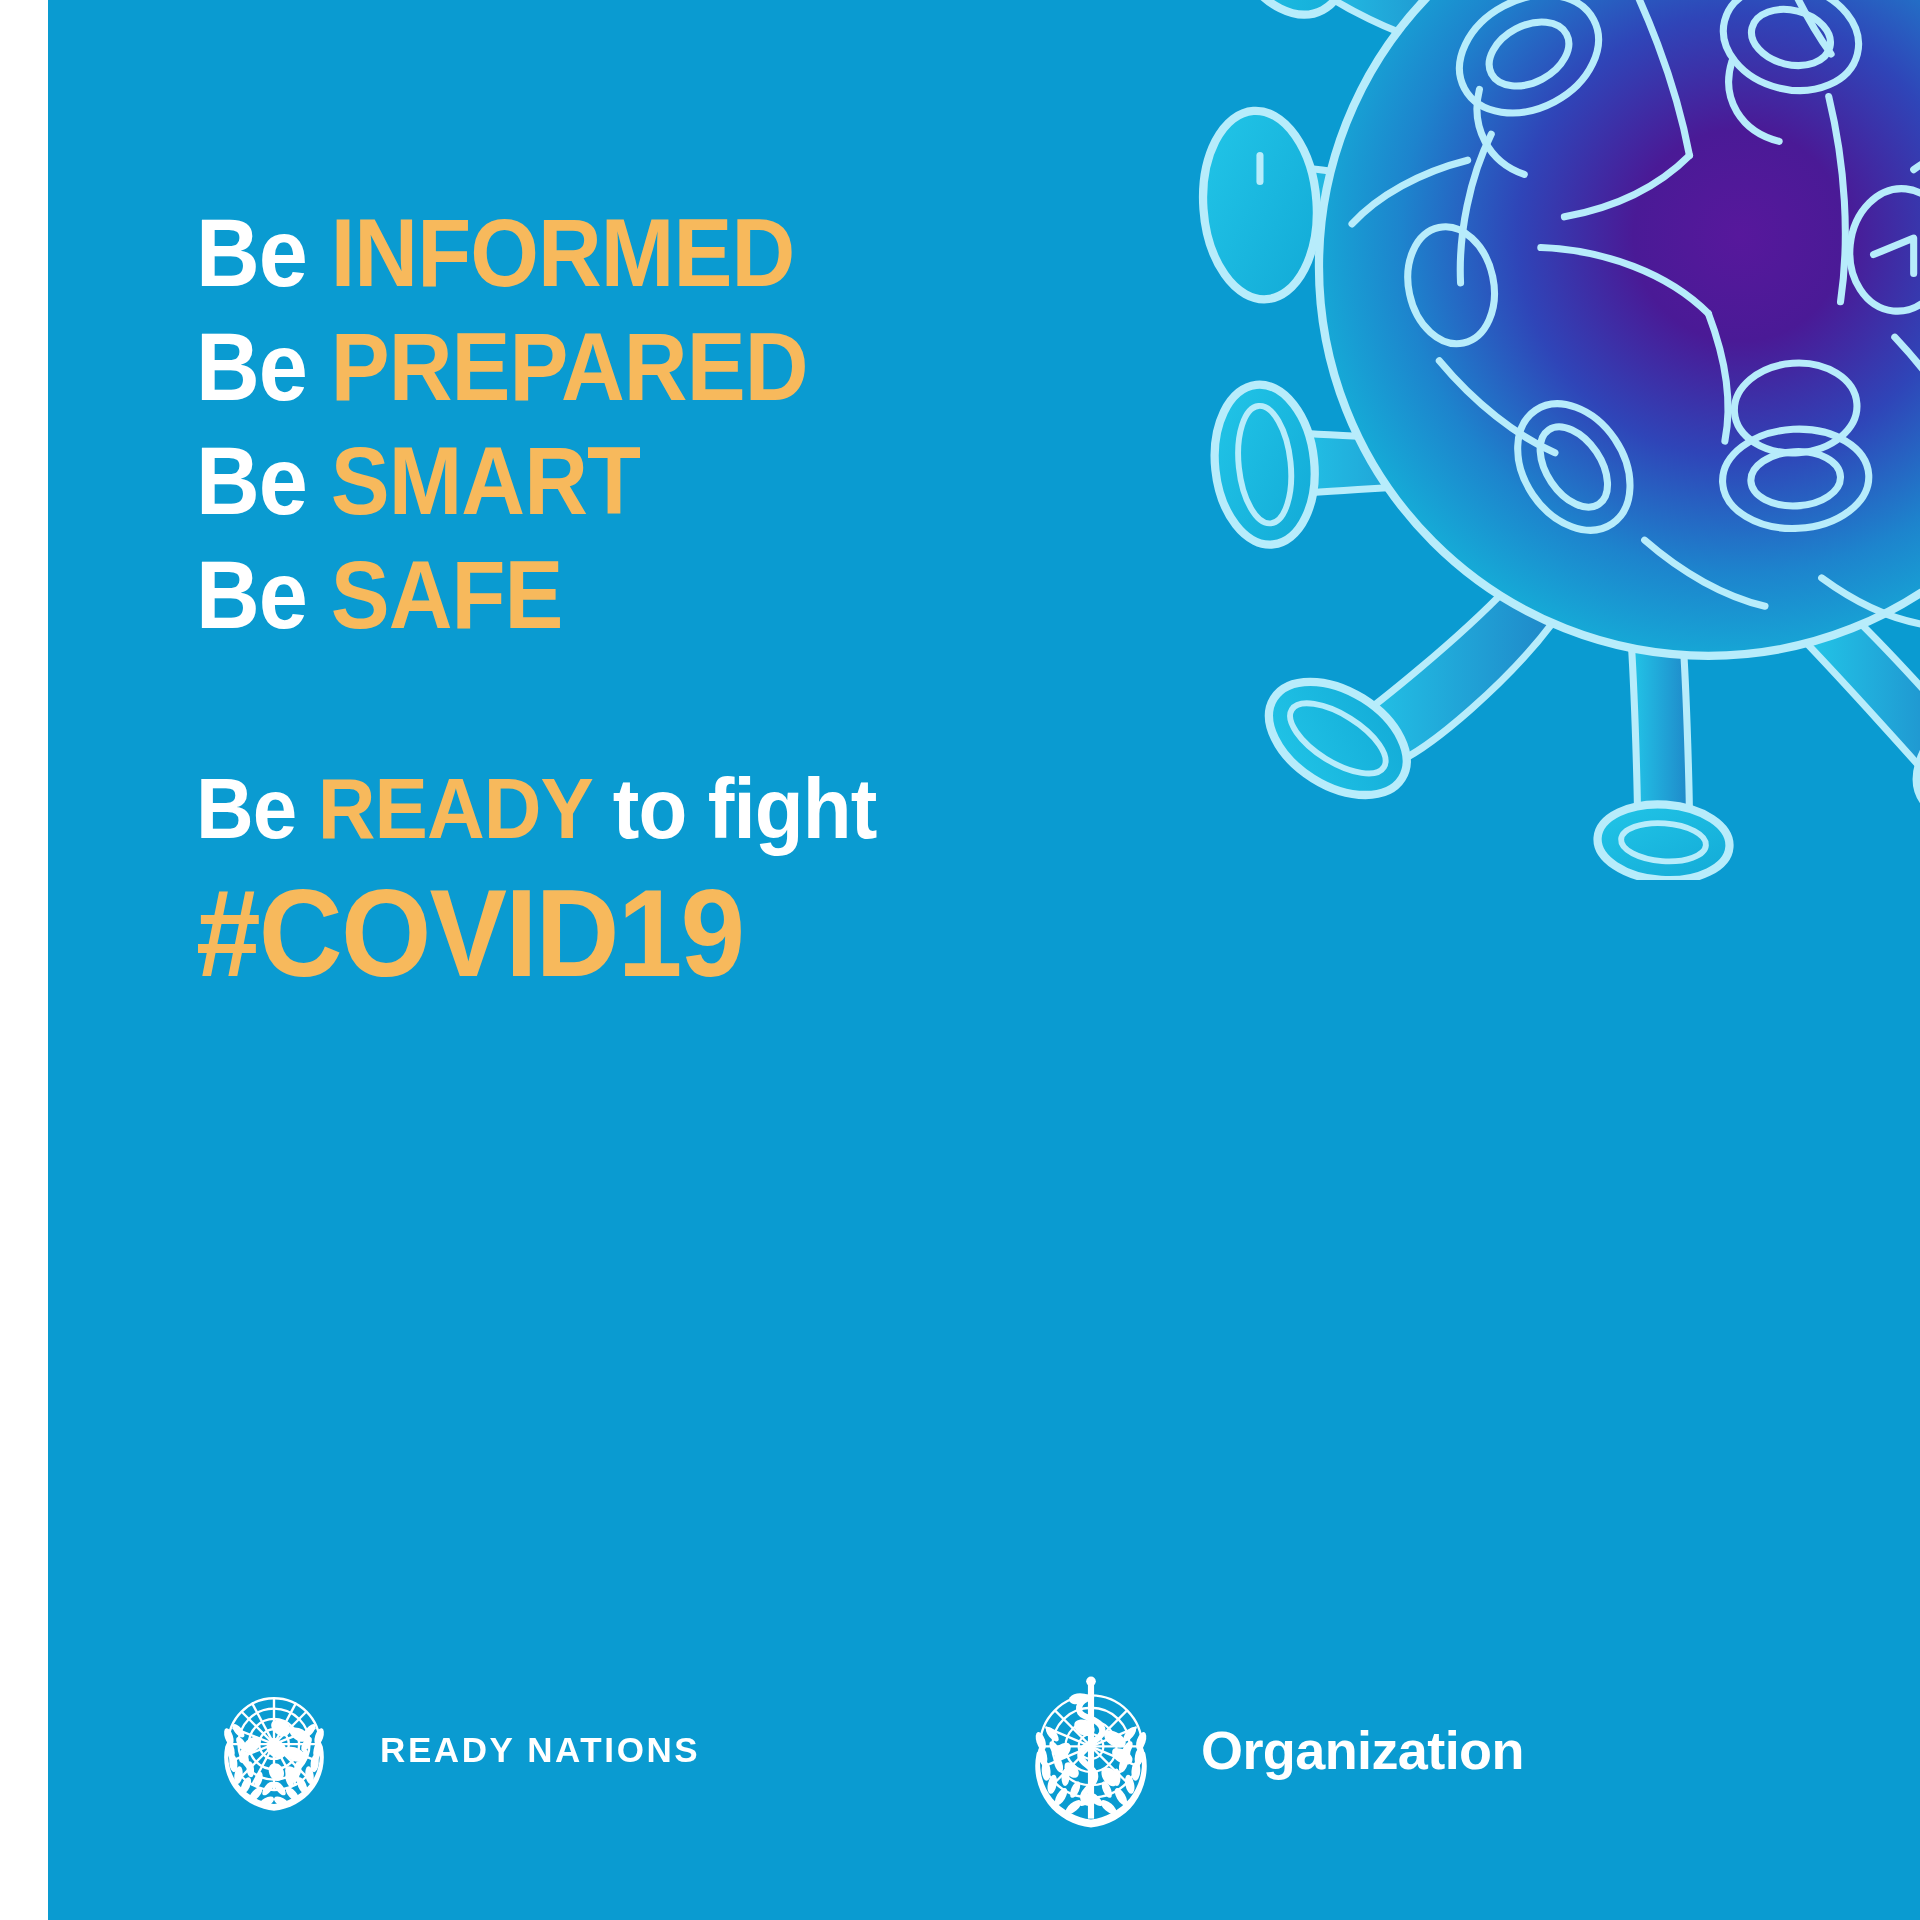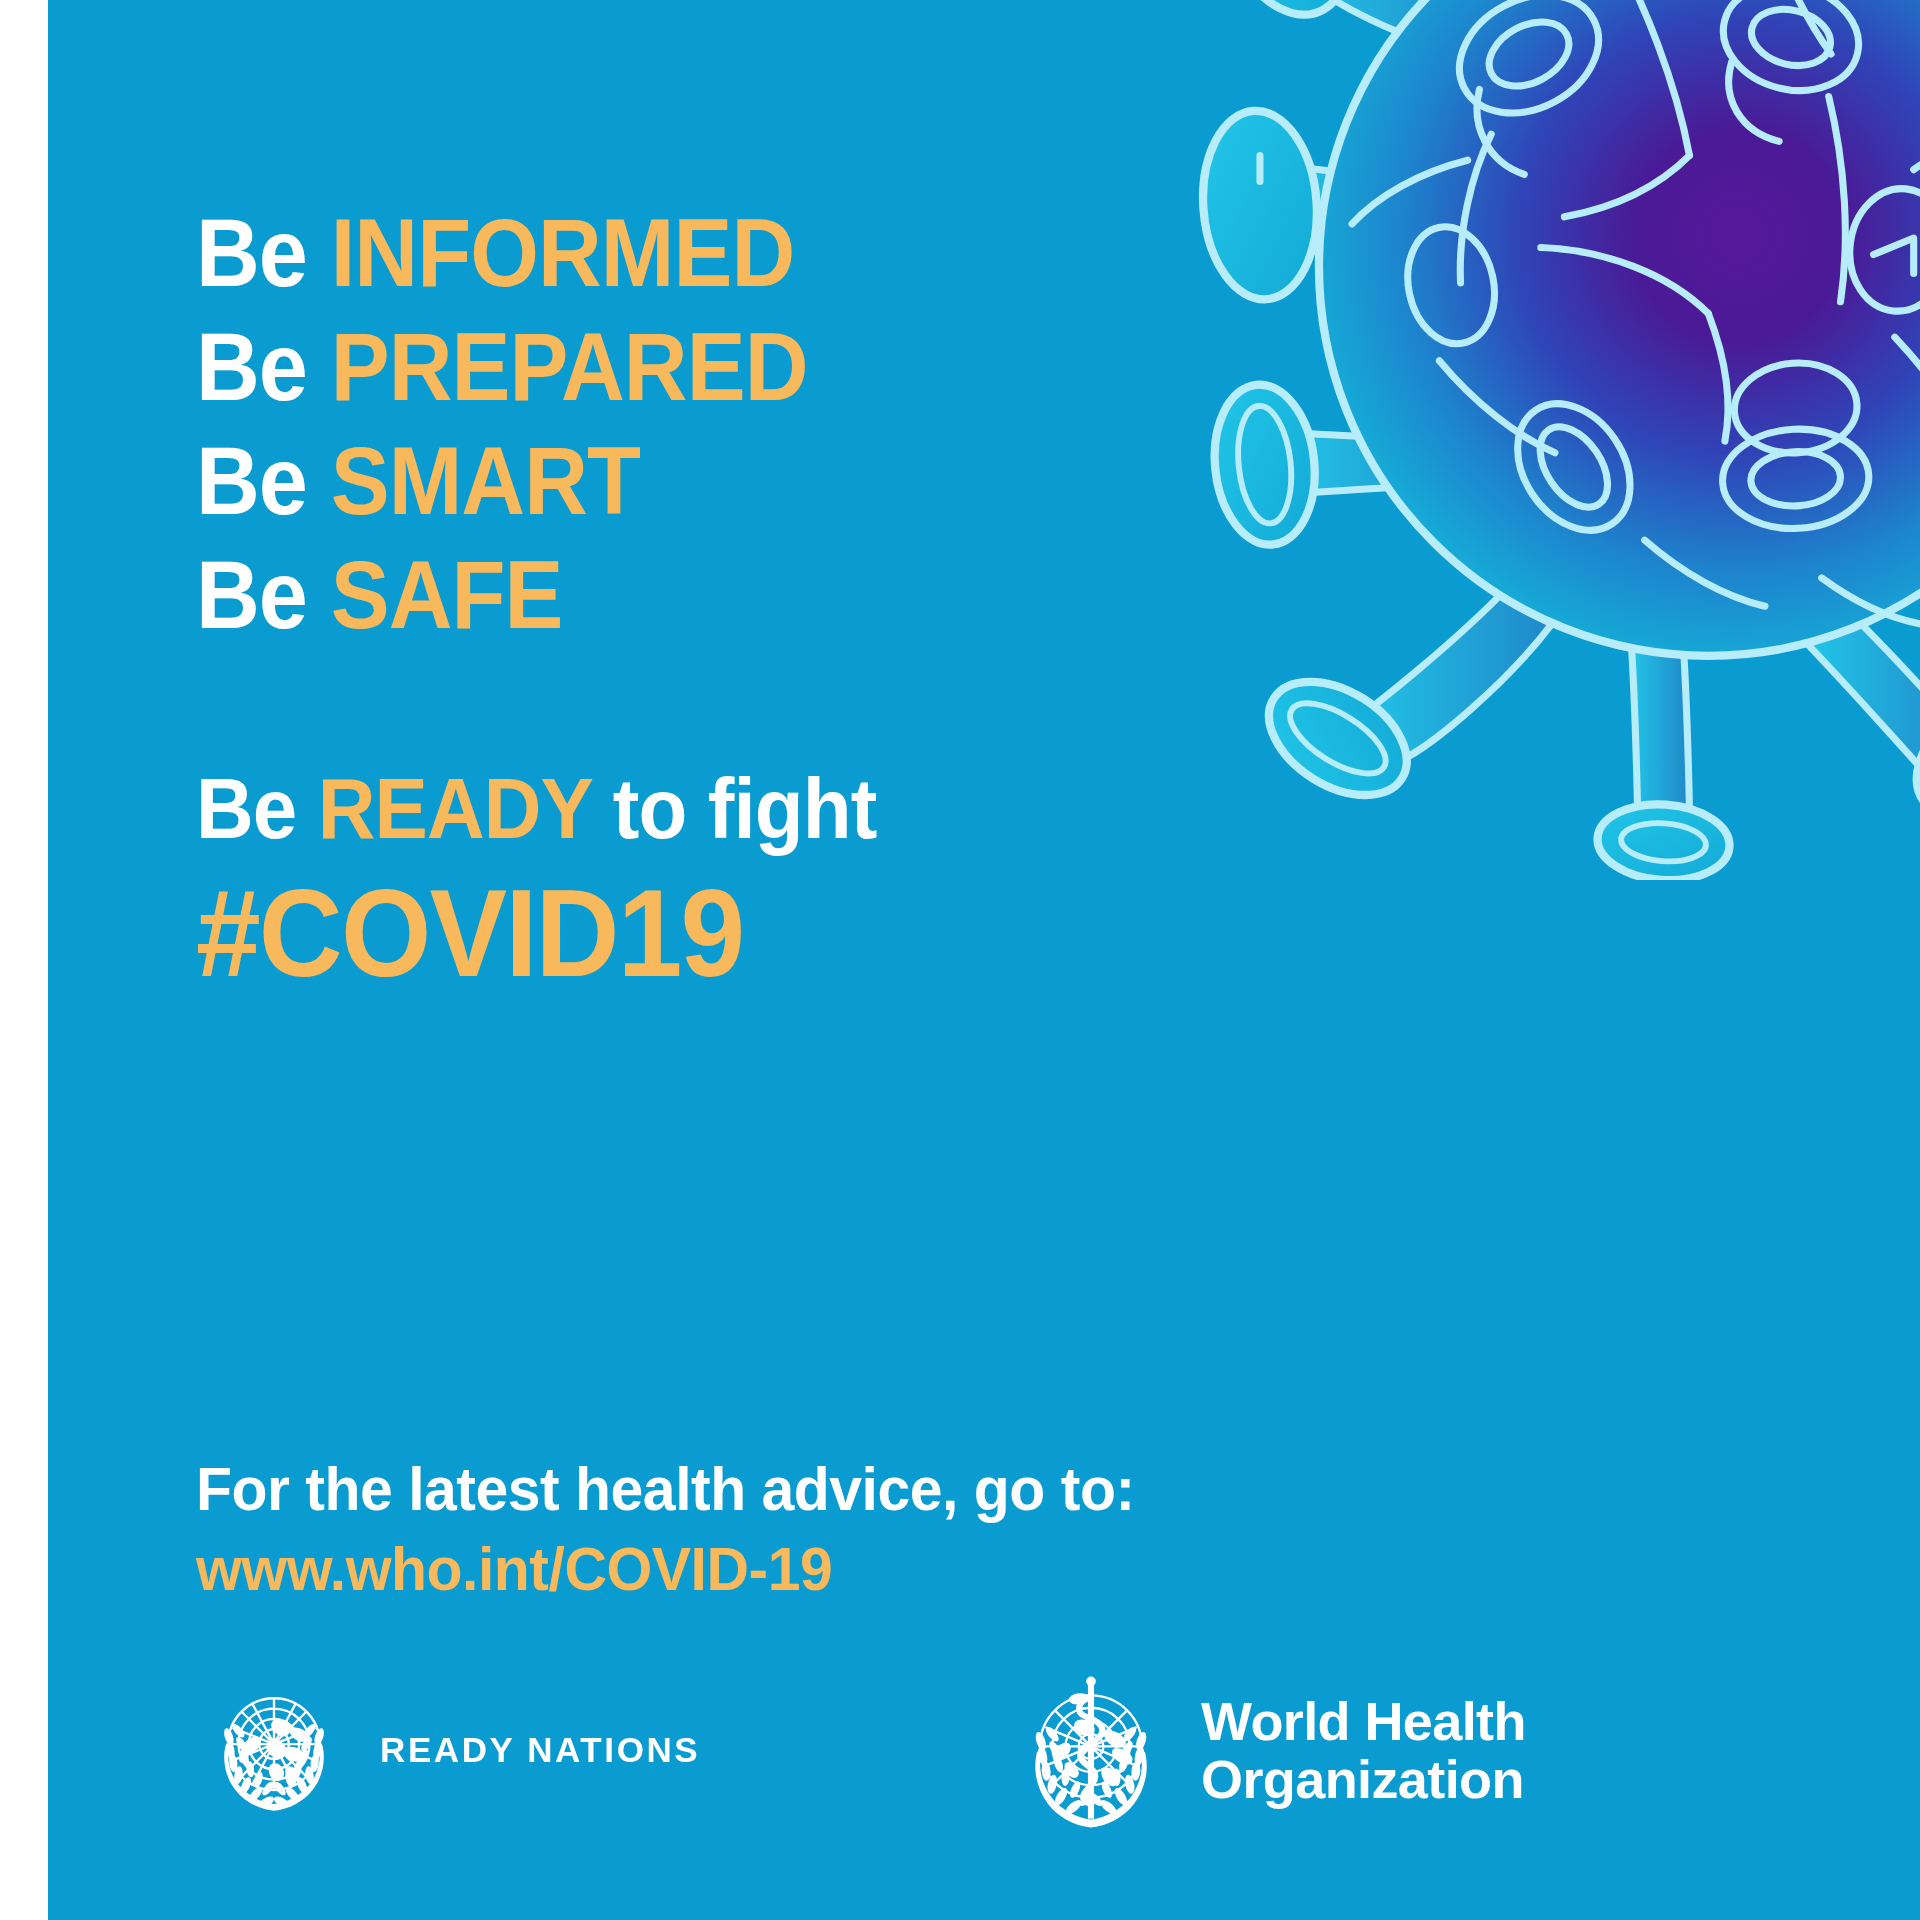--- a/index.html
+++ b/index.html
@@ -294,24 +294,20 @@
 
   <div id="ready-block">
     <div id="ready-line">
       <span class="be">Be</span>
       <span class="kw">READY</span>
       <span class="be">to fight</span>
     </div>
     <div id="covid-tag">#COVID19</div>
   </div>
 
-  <div id="advice-block">
-    <div id="advice-text">For the latest health advice, go to:</div>
-    <div id="advice-url">www.who.int/COVID-19</div>
-  </div>
 
   <div id="footer-logos">
 
     <div class="logo-group" id="un-logo-group">
       <svg id="un-emblem" class="emblem" viewBox="0 0 200 200" xmlns="http://www.w3.org/2000/svg">
         <g fill="none" stroke="#ffffff" stroke-width="3.2">
 
           <circle cx="100" cy="92" r="62"></circle>
           <circle cx="100" cy="92" r="48"></circle>
           <circle cx="100" cy="92" r="34"></circle>
@@ -443,19 +439,18 @@
             <ellipse cx="56" cy="82" rx="4.5" ry="10" transform="rotate(-40 56 82)"></ellipse>
             <ellipse cx="59" cy="99" rx="4.5" ry="10" transform="rotate(-30 59 99)"></ellipse>
             <ellipse cx="63" cy="116" rx="4.5" ry="10" transform="rotate(-18 63 116)"></ellipse>
             <ellipse cx="71" cy="131" rx="4.5" ry="10" transform="rotate(2 71 131)"></ellipse>
             <ellipse cx="82" cy="145" rx="4.5" ry="10" transform="rotate(24 82 145)"></ellipse>
             <ellipse cx="95" cy="156" rx="4.5" ry="10" transform="rotate(46 95 156)"></ellipse>
           </g>
         </g>
       </svg>
       <div id="who-wordmark">
-        <div>World Health</div>
         <div>Organization</div>
       </div>
     </div>
 
   </div>
 </div>
 
 </body></html>

